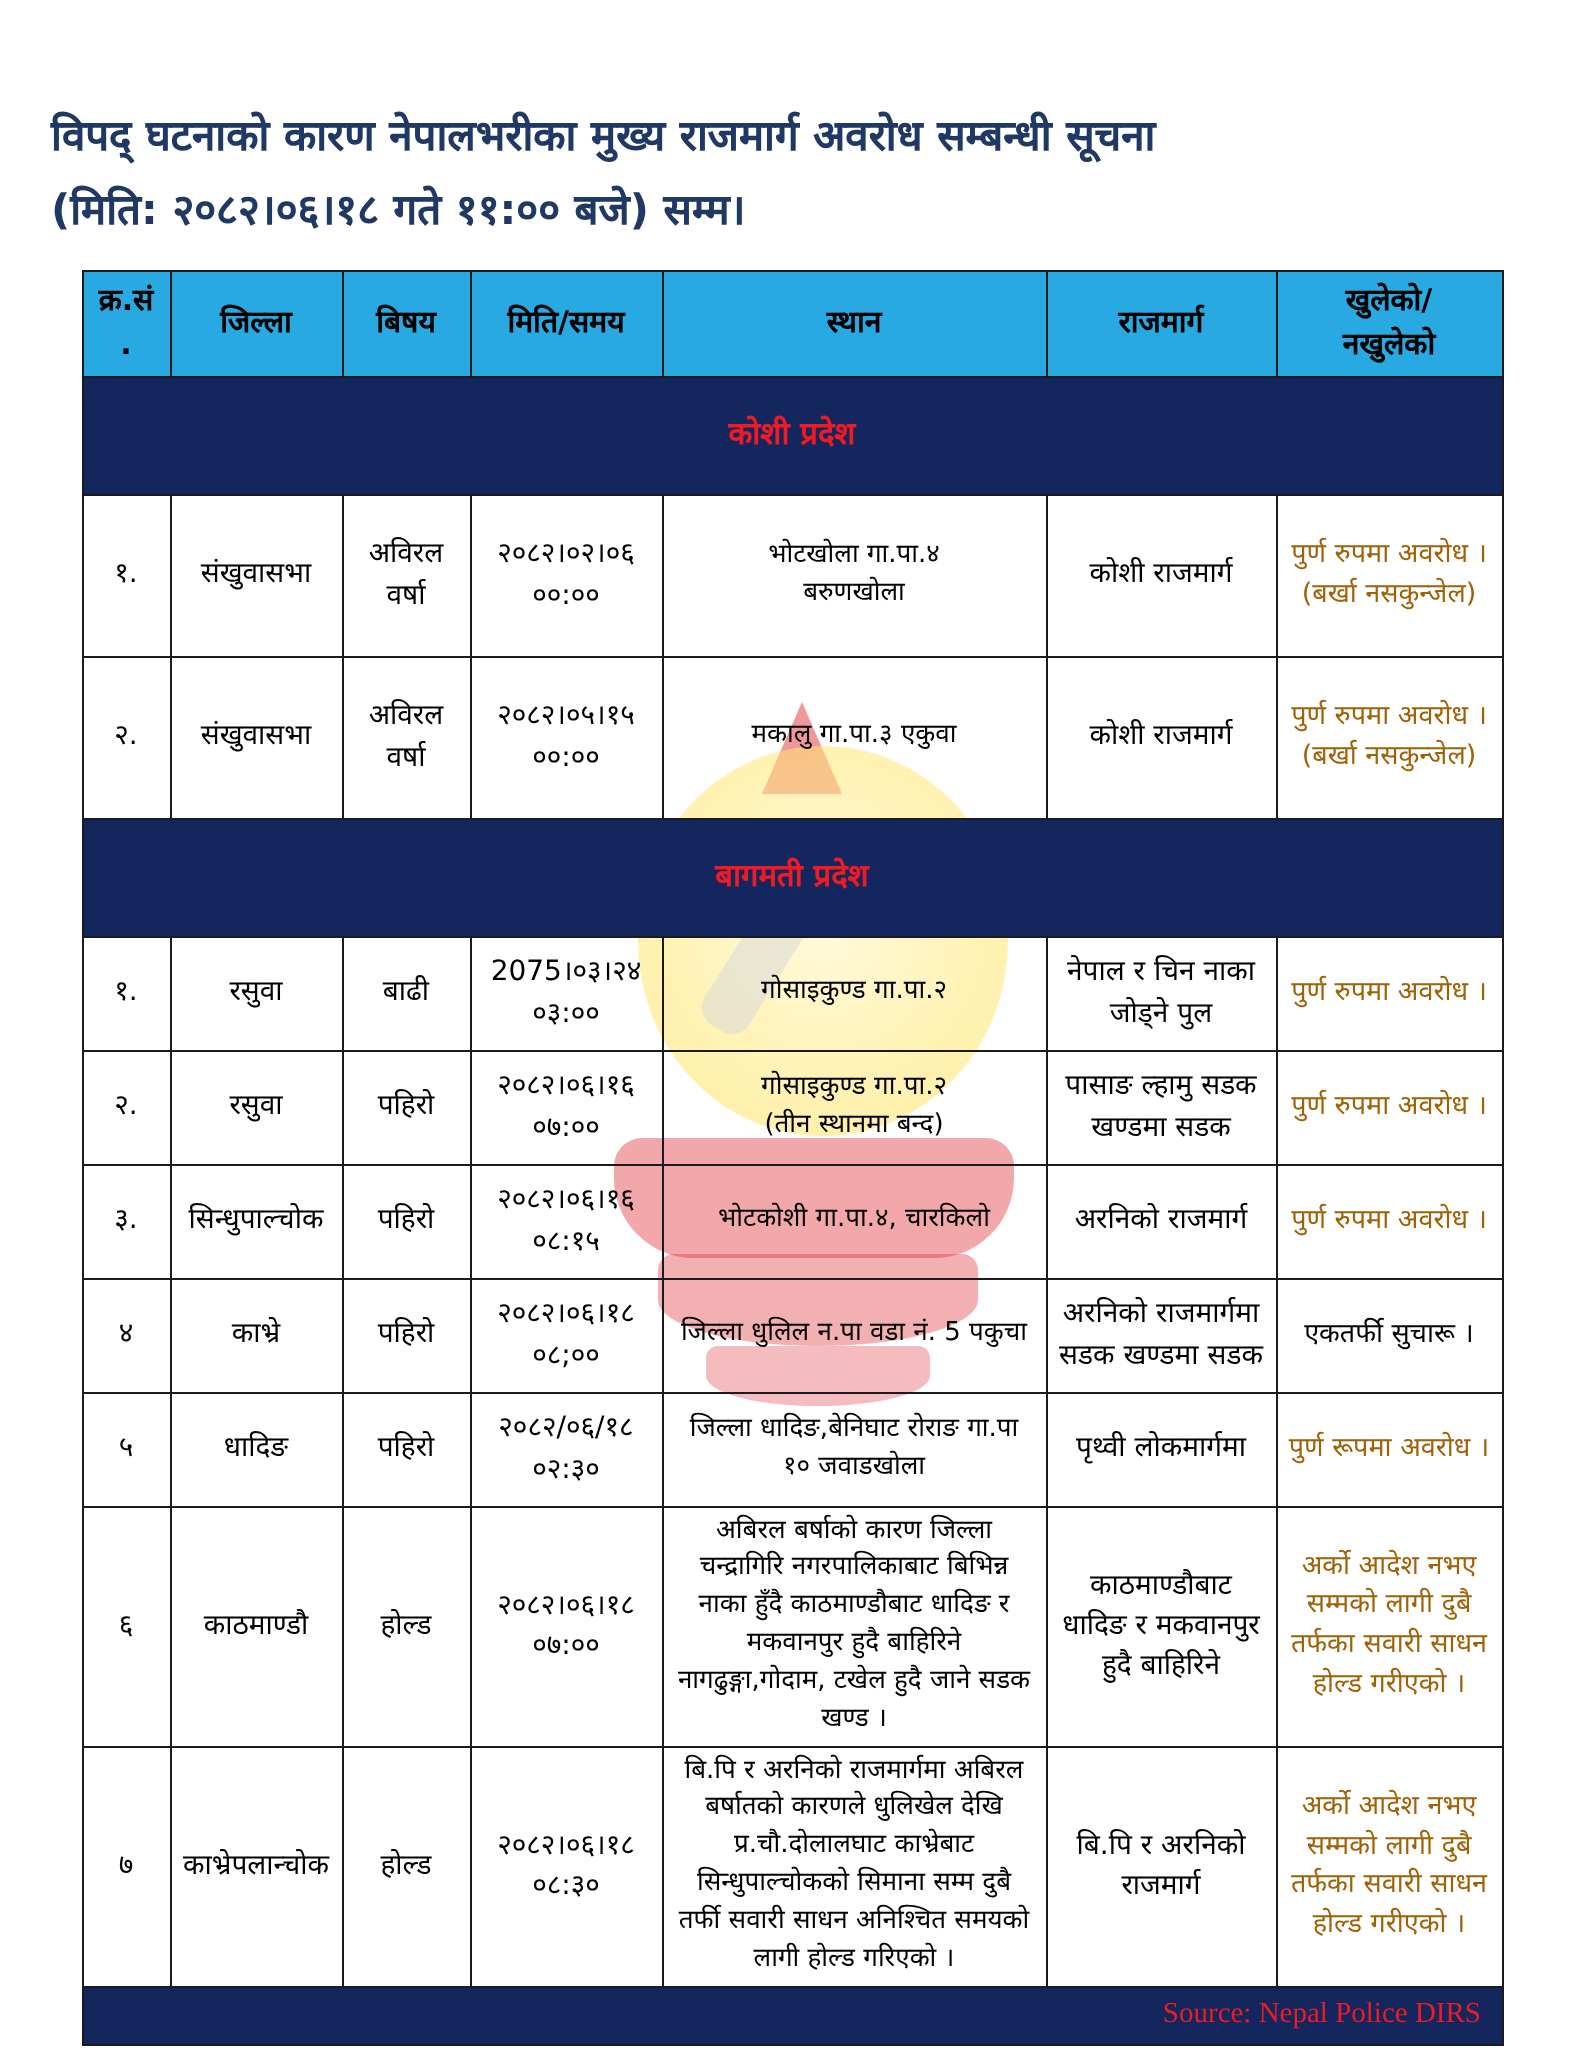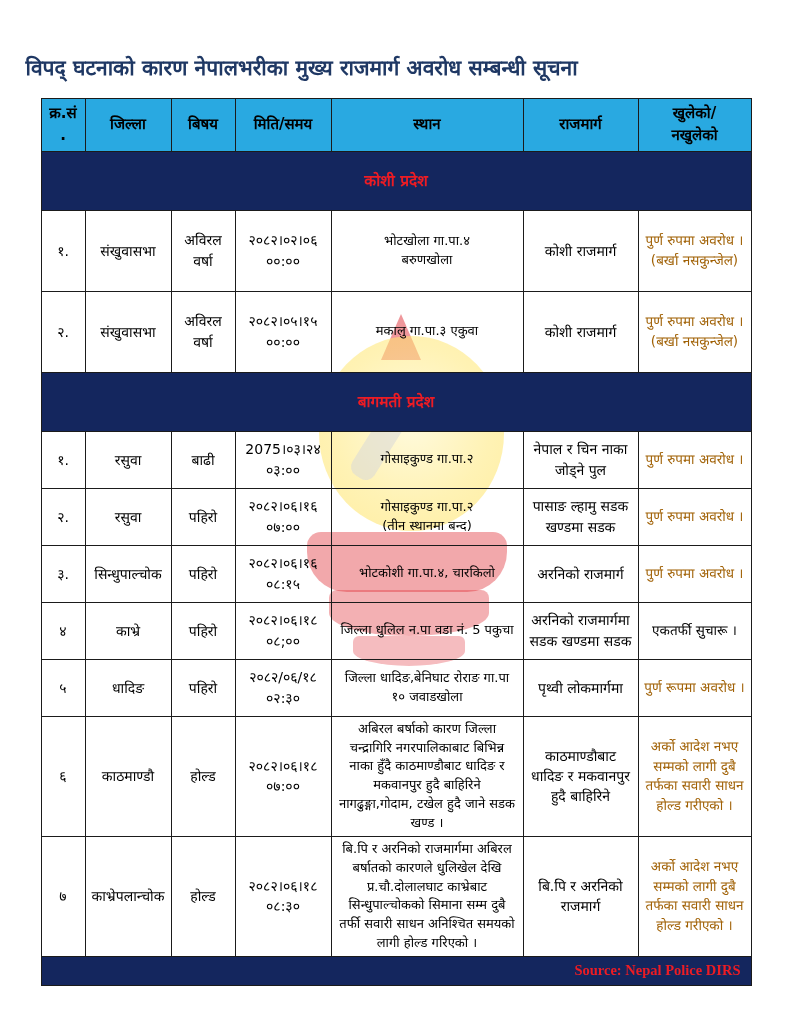--- a/index.html
+++ b/index.html
@@ -25,37 +25,38 @@
     border-radius:6px 6px 50% 50%;opacity:.32;}
   
   table{position:relative;z-index:1;width:710px;border-collapse:collapse;table-layout:fixed;
     border:1.5px solid #1b1b1b;}
   th,td{border:1px solid #1b1b1b;padding:3px 5px;text-align:center;vertical-align:middle;
     font-size:14px;line-height:1.45;background:transparent;word-wrap:break-word;}
   thead th{background:#29a9e1;color:#000;font-weight:bold;font-size:15px;height:46px;
     white-space:pre-line;}
   tr.section td{background:#14265e;color:#ed1c24;font-weight:bold;font-size:15.5px;
     height:24px;padding:17px;}
-  tr.footer-row td{background:#14265e;color:#ed1c24;font-weight:bold;text-align:right;
+  tr.footer-row td{background:#14265e;color:#ed1c24;font-weight:normal;text-align:right;
     font-size:14.5px;height:24px;padding:2px 10px;font-family:"Liberation Serif",serif;}
   .sec-0 td{height:74px;}
   .sec-1 td{height:50px;}
   td.col-datetime{white-space:pre-line;}
   td.col-place{white-space:pre-line;font-size:13px;}
   .sec-1 td.col-place{text-align:center;}
   td.col-status{font-size:13.5px;}
   td.col-status.red{color:#a16207;}
 </style>
 </head>
 <body>
 
 <div class="page">
 
   <div class="title-block">
     <div>विपद् घटनाको कारण नेपालभरीका मुख्य राजमार्ग अवरोध सम्बन्धी सूचना</div>
+    <div>(मिति: २०८२।०६।१८ गते ११:०० बजे) सम्म।</div>
   </div>
 
   <div class="table-wrap">
 
     <div class="watermark">
       <div class="wm-flame"></div>
       <div class="wm-circle"></div>
       <div class="wm-blade"></div>
       <div class="wm-fort"></div>
       <div class="wm-fort2"></div>

